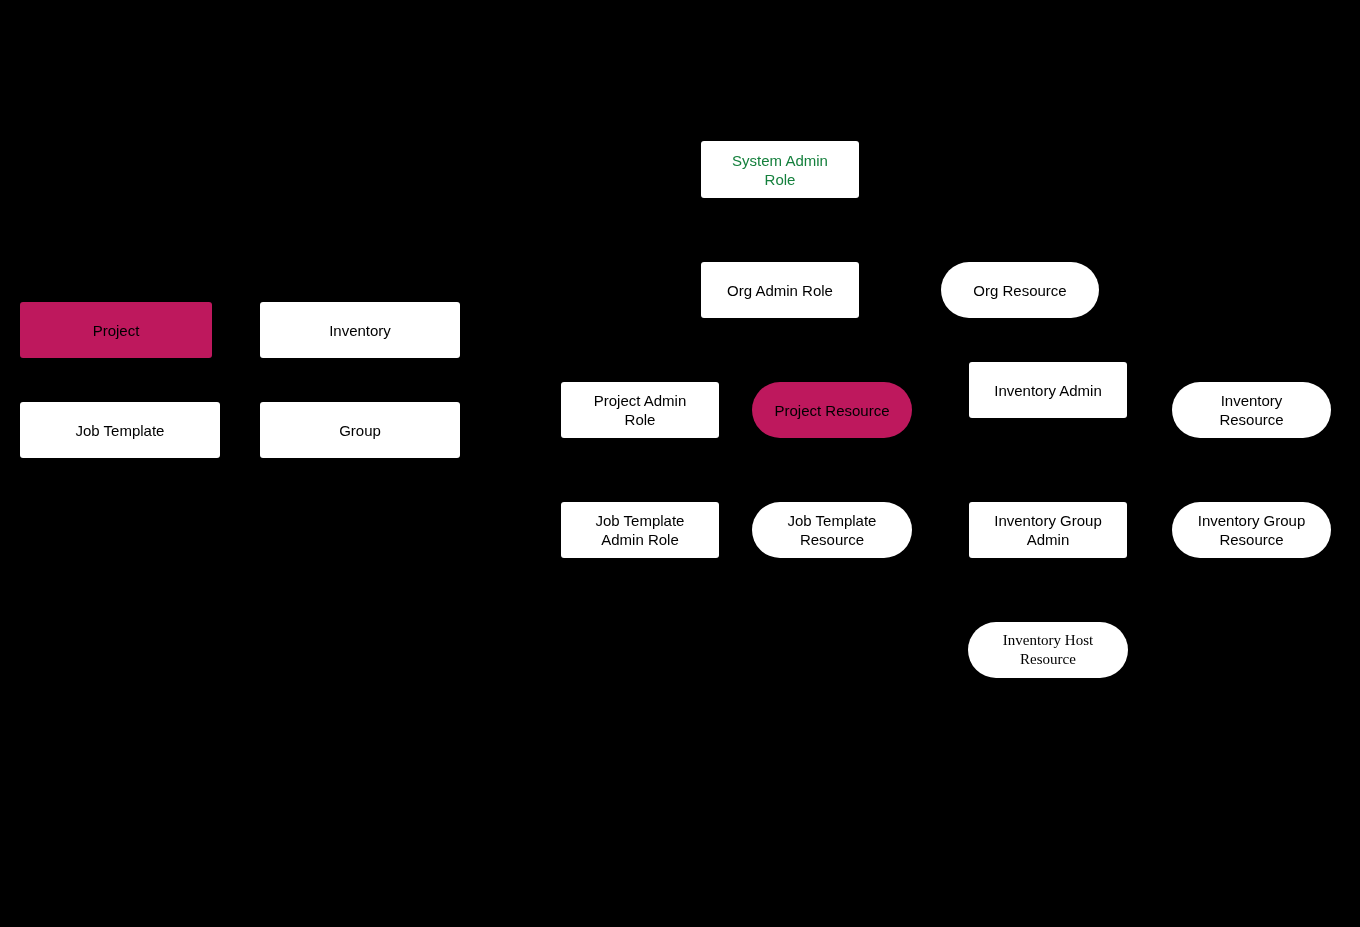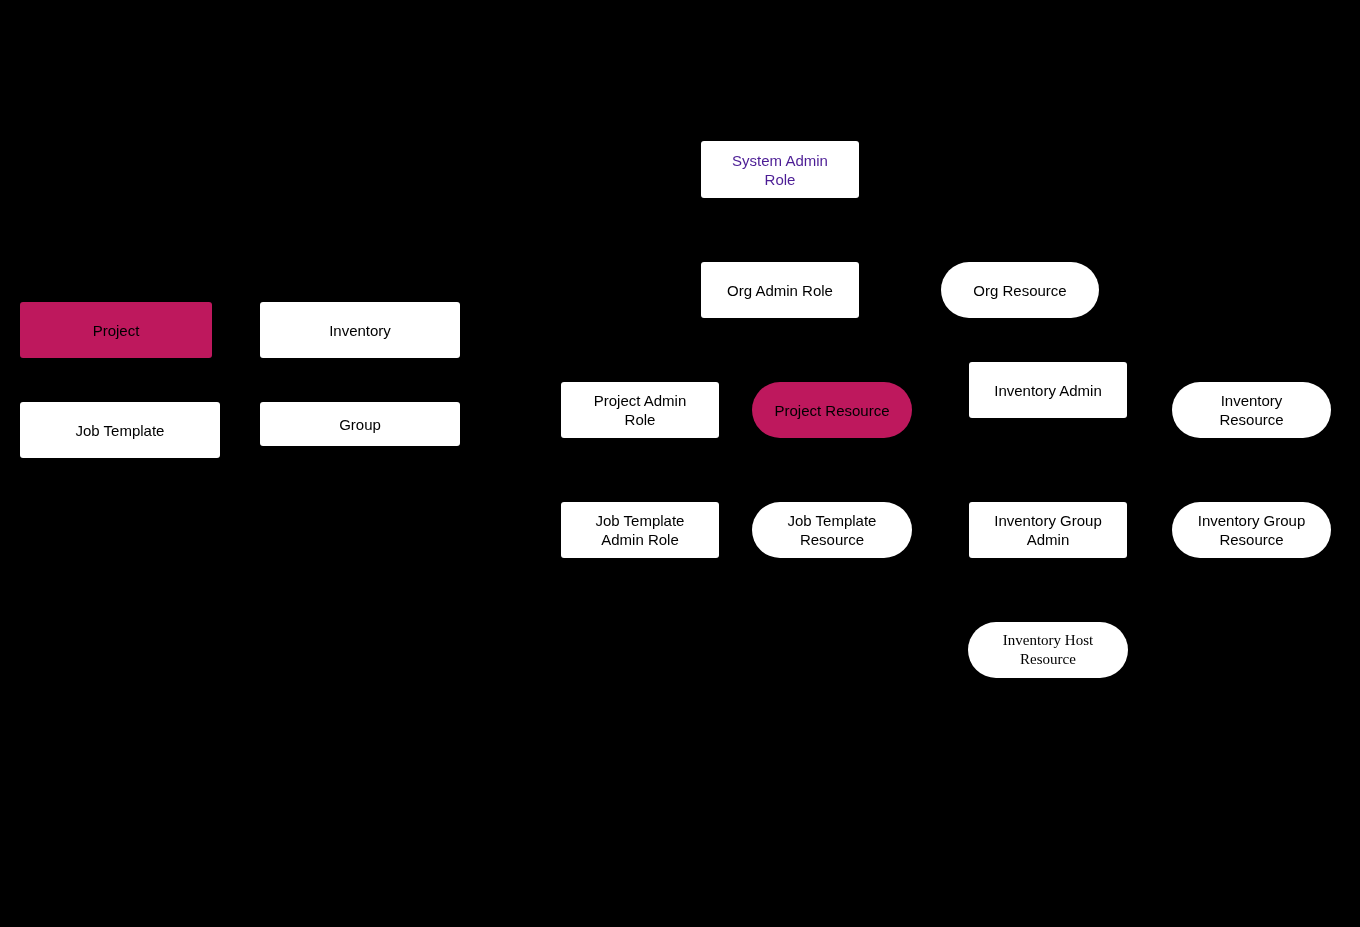--- a/index.html
+++ b/index.html
@@ -36,22 +36,22 @@
     border-radius: 999px;
   }
 </style>
 </head>
 <body>
 
 <div id="canvas">
     <div class="node rect" style="left: 20px; top: 302px; width: 192px; height: 56px; background: #be185d; color: rgb(0, 0, 0); text-align: center;">Project</div>
     <div class="node rect" style="left: 260px; top: 302px; width: 200px; height: 56px; background: rgb(255, 255, 255); color: rgb(0, 0, 0);">Inventory</div>
     <div class="node rect" style="left: 20px; top: 402px; width: 200px; height: 56px; background: rgb(255, 255, 255); color: rgb(0, 0, 0);">Job Template</div>
-    <div class="node rect" style="left: 260px; top: 402px; width: 200px; height: 44px; background: rgb(255, 255, 255); color: rgb(0, 0, 0);">Group</div>
-    <div class="node rect" style="left: 701px; top: 141px; width: 158px; height: 57px; background: rgb(255, 255, 255); color: #4c1d95;">System Admin
+    <div class="node rect" style="left: 260px; top: 402px; width: 200px; height: 56px; background: rgb(255, 255, 255); color: rgb(0, 0, 0);">Group</div>
+    <div class="node rect" style="left: 701px; top: 141px; width: 158px; height: 57px; background: rgb(255, 255, 255); color: #15803d;">System Admin
 Role</div>
     <div class="node rect" style="left: 701px; top: 262px; width: 158px; height: 56px; background: rgb(255, 255, 255); color: rgb(0, 0, 0);">Org Admin Role</div>
     <div class="node pill" style="left: 941px; top: 262px; width: 158px; height: 56px; background: rgb(255, 255, 255); color: rgb(0, 0, 0);">Org Resource</div>
     <div class="node rect" style="left: 561px; top: 382px; width: 158px; height: 56px; background: rgb(255, 255, 255); color: rgb(0, 0, 0);">Project Admin
 Role</div>
     <div class="node pill" style="left: 752px; top: 382px; width: 160px; height: 56px; background: #be185d; color: rgb(0, 0, 0);">Project Resource</div>
     <div class="node rect" style="left: 969px; top: 362px; width: 158px; height: 56px; background: rgb(255, 255, 255); color: rgb(0, 0, 0);">Inventory Admin</div>
     <div class="node pill" style="left: 1172px; top: 382px; width: 159px; height: 56px; background: rgb(255, 255, 255); color: rgb(0, 0, 0);">Inventory
 Resource</div>
     <div class="node rect" style="left: 561px; top: 502px; width: 158px; height: 56px; background: rgb(255, 255, 255); color: rgb(0, 0, 0);">Job Template

